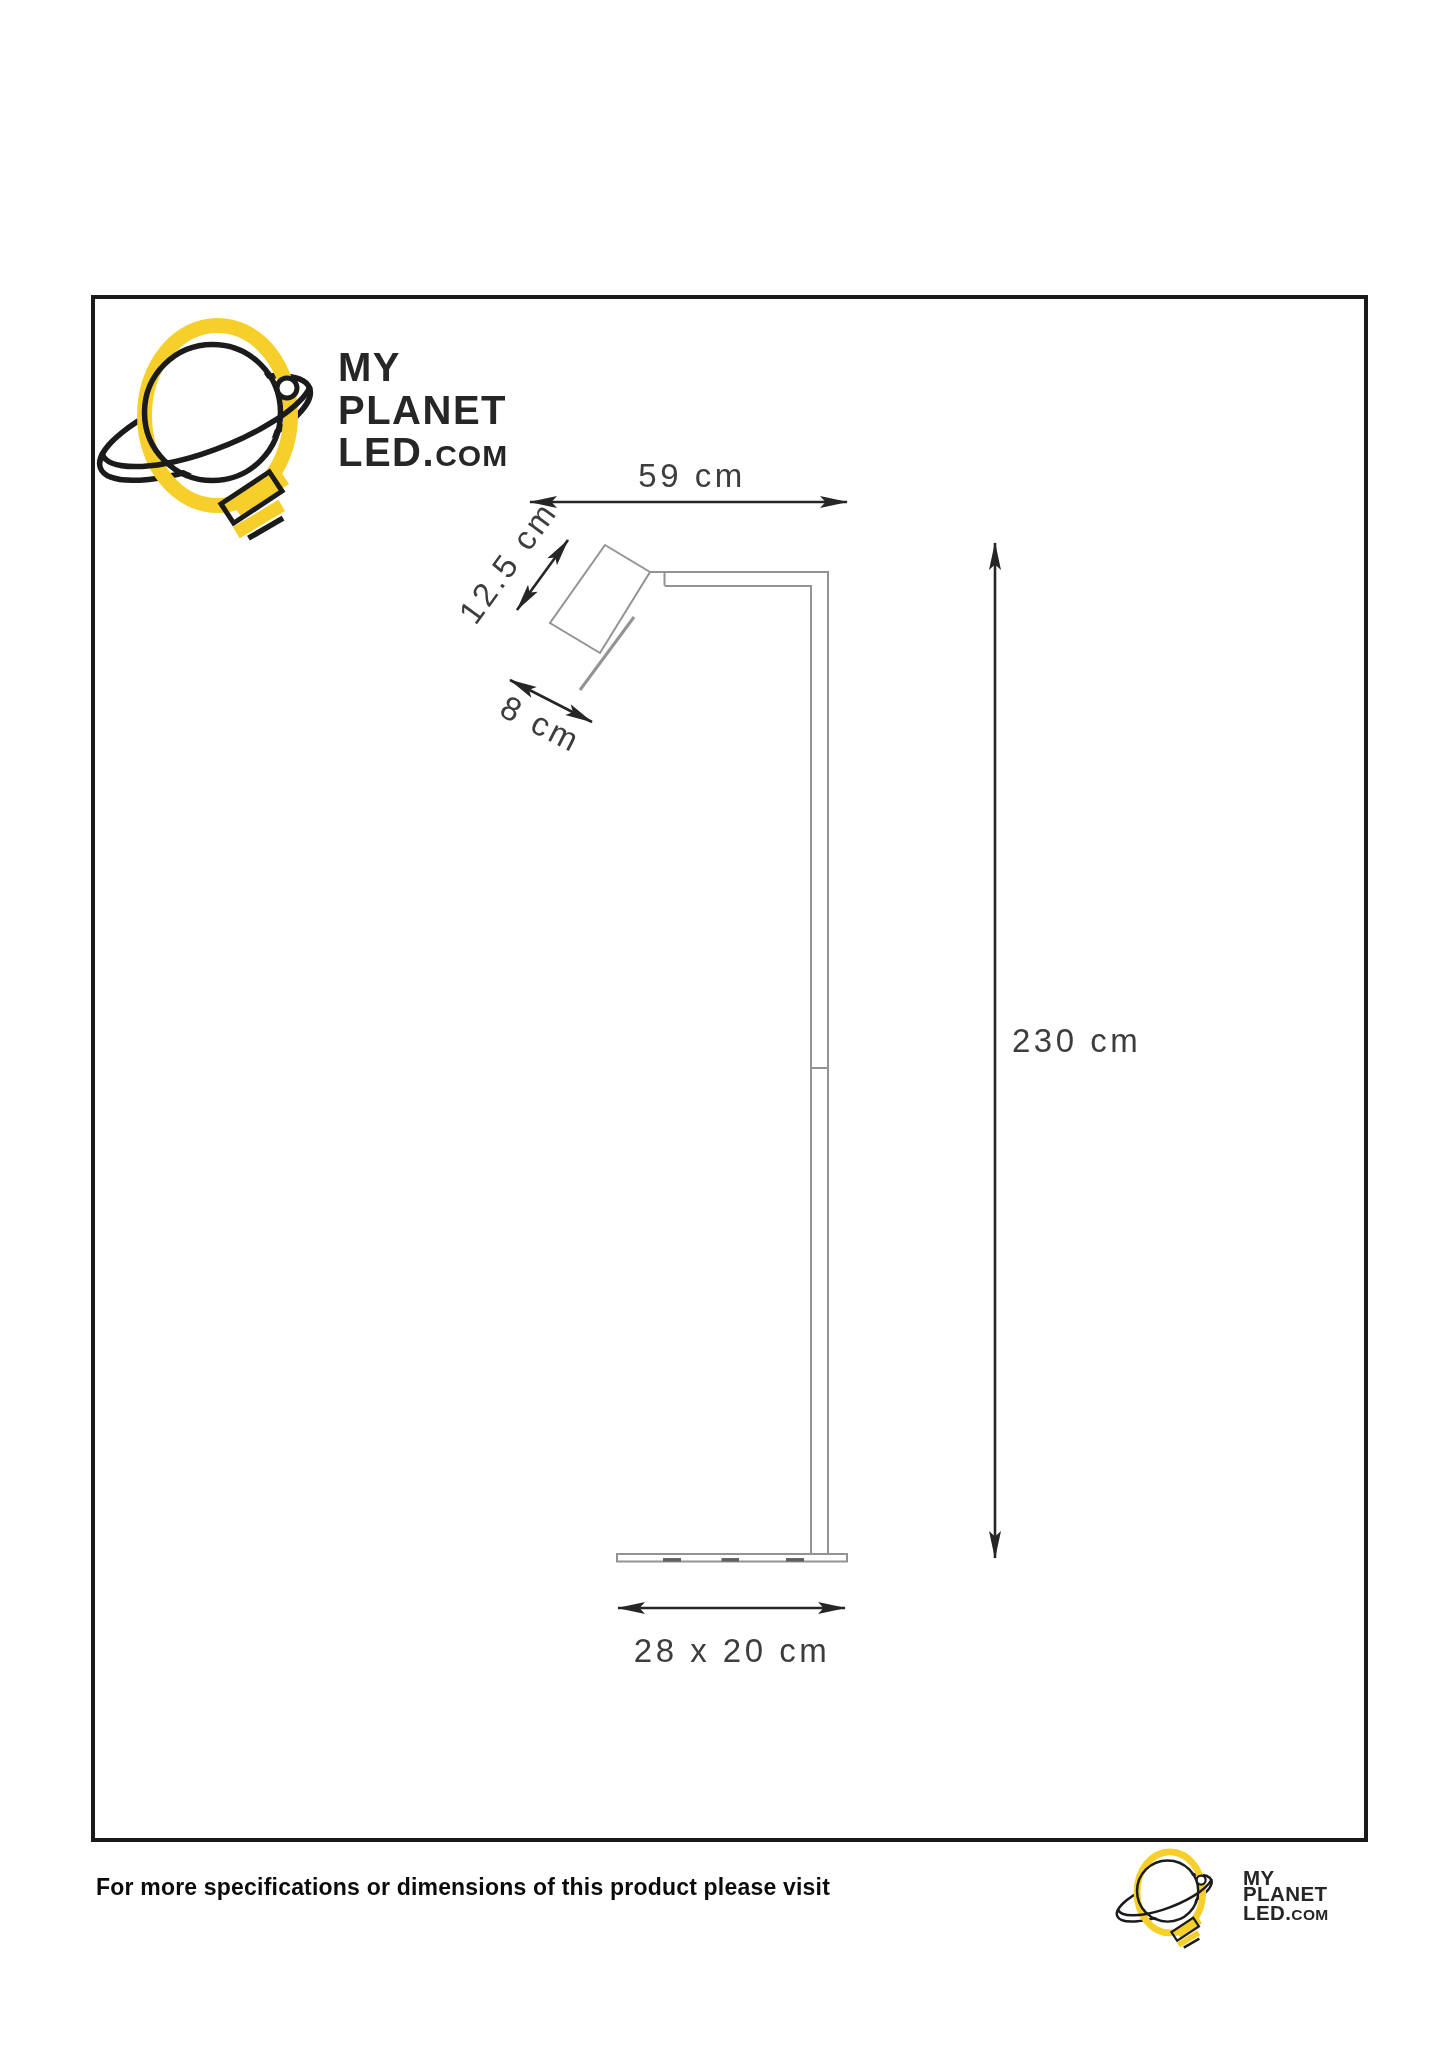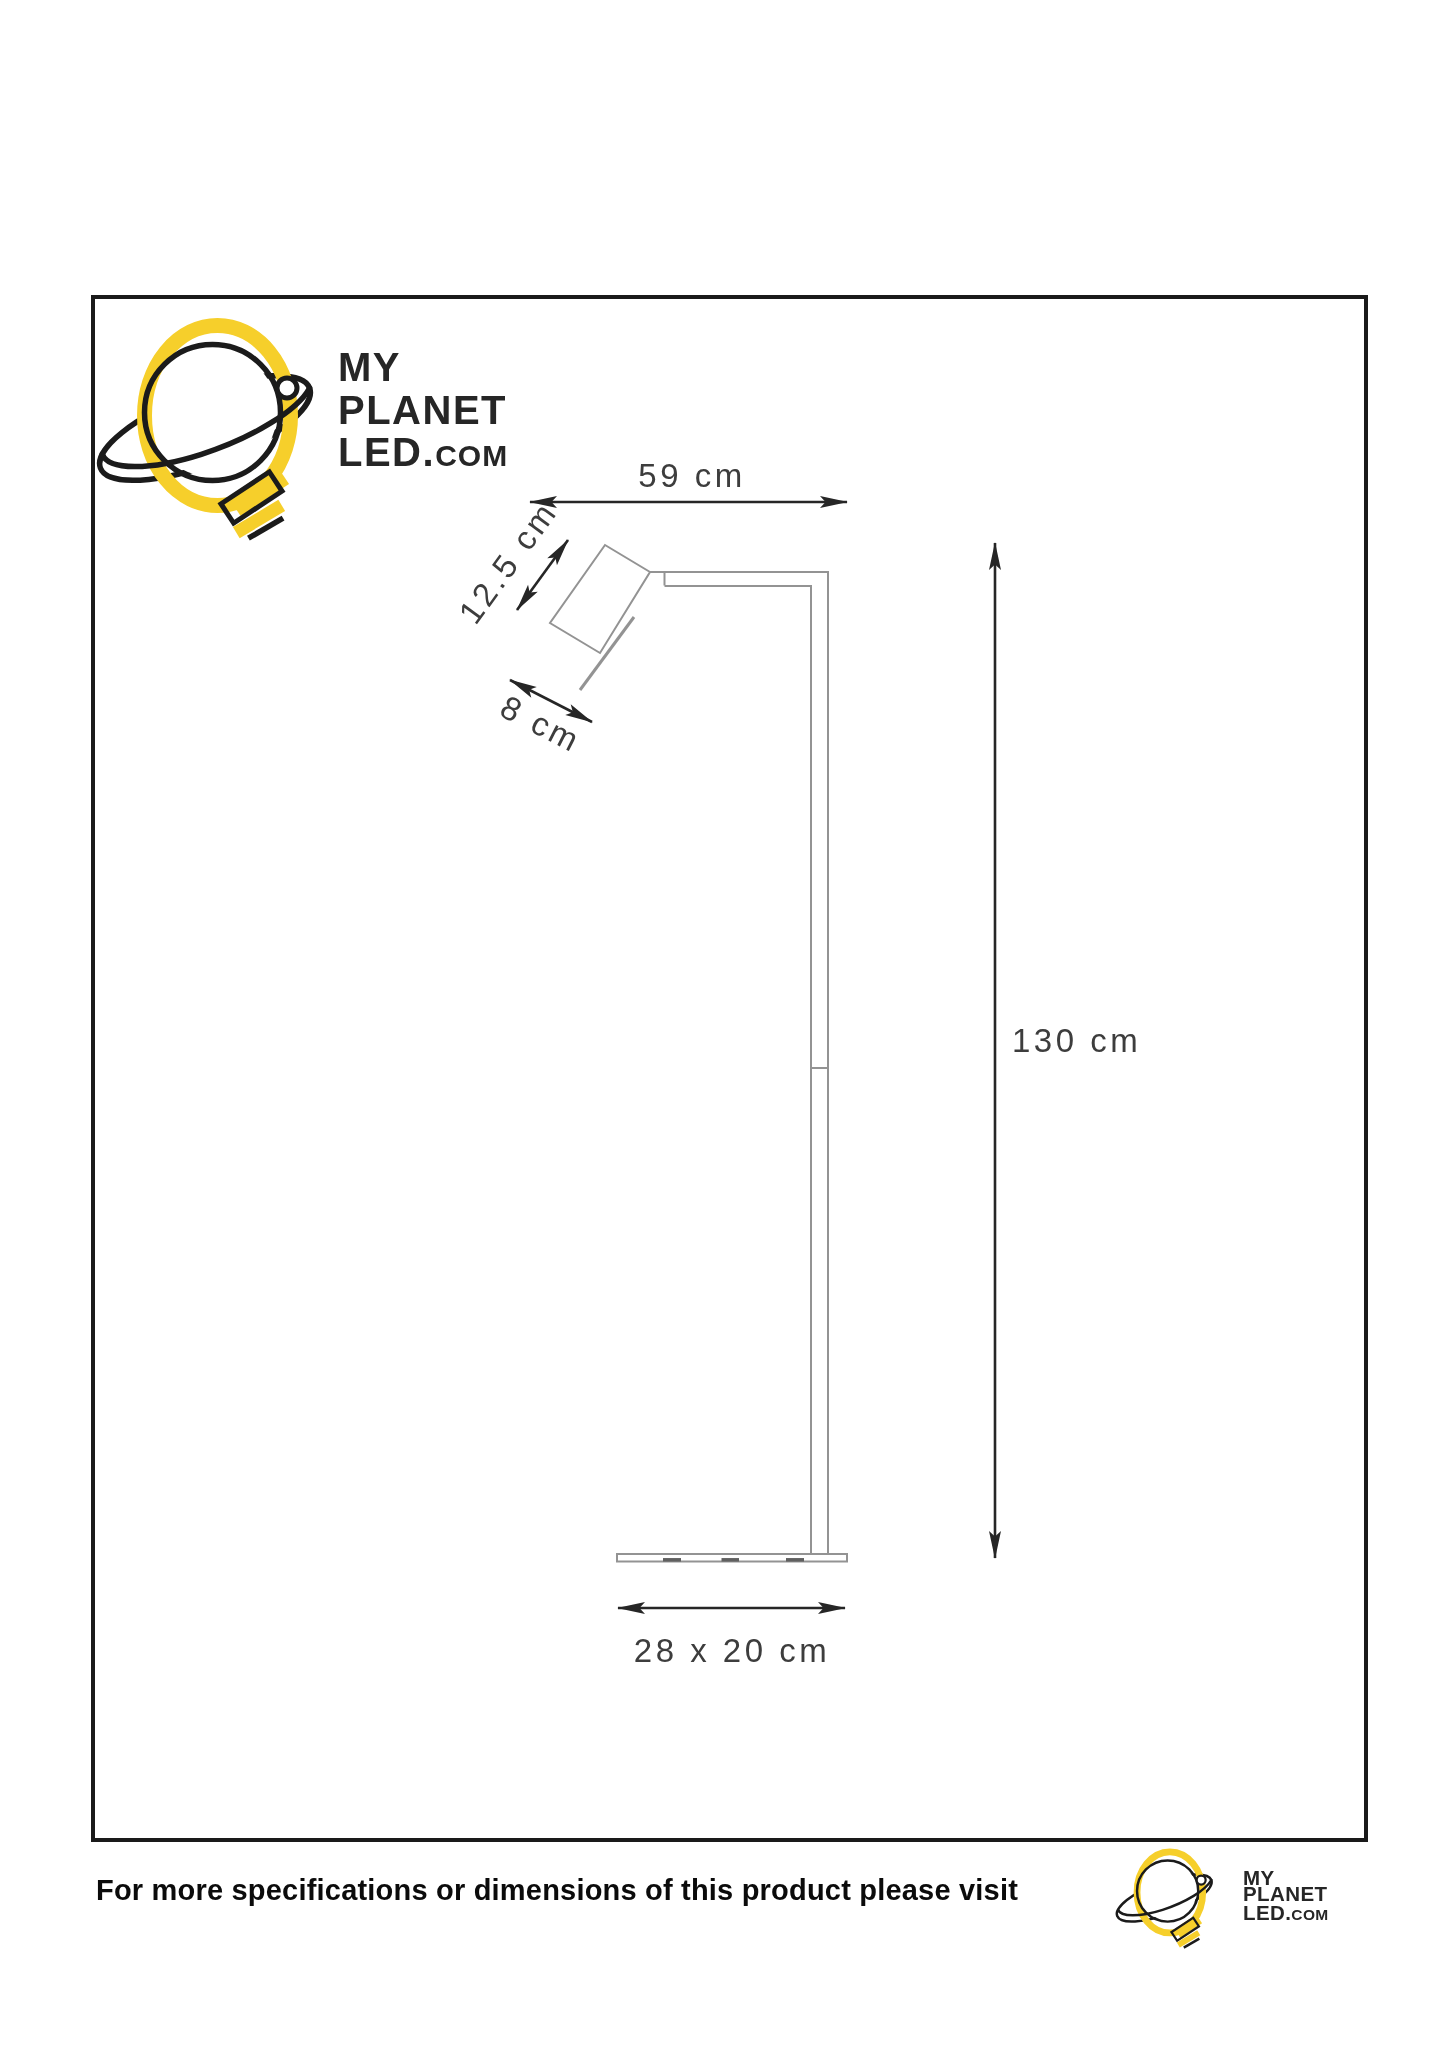--- a/index.html
+++ b/index.html
@@ -20,21 +20,21 @@
   .logo-com-sm{font-size:15.5px;}
 
   
   .dim{position:absolute;color:#3d3d3d;font-size:33px;letter-spacing:3.5px;
        white-space:nowrap;line-height:1;}
   .dim.center{transform:translate(-50%,-50%);}
   .dim.rot-up{transform:translate(-50%,-50%) rotate(-54deg);}
   .dim.rot-dn{transform:translate(-50%,-50%) rotate(27deg);}
   .dim.vmid{transform:translateY(-50%);}
 
-  .footer-note{position:absolute;left:96px;top:1876px;font-size:29px;font-weight:bold;
+  .footer-note{position:absolute;left:96px;top:1876px;font-size:23px;font-weight:bold;
                color:#0b0b0b;letter-spacing:0.2px;white-space:nowrap;line-height:1;}
 </style>
 </head>
 <body>
 
 <div id="stage">
 
   <div class="border-box"></div>
 
   <svg id="drawing" viewBox="0 0 1446 2048" xmlns="http://www.w3.org/2000/svg" xmlns:xlink="http://www.w3.org/1999/xlink">
@@ -85,21 +85,21 @@
     </g>
   </svg>
 
   <div class="logo-line" style="top:347px;">MY</div>
   <div class="logo-line" style="top:390px;">PLANET</div>
   <div class="logo-line" style="top:432px;"><span>LED.</span><span class="logo-com">COM</span></div>
 
   <div class="dim center" style="left:692px;top:475px;">59 cm</div>
   <div class="dim rot-up" style="left:508px;top:562px;">12.5 cm</div>
   <div class="dim rot-dn" style="left:541px;top:724px;">8 cm</div>
-  <div class="dim vmid" style="left:1012px;top:1040px;">130 cm</div>
+  <div class="dim vmid" style="left:1012px;top:1040px;">230 cm</div>
   <div class="dim center" style="left:732px;top:1650px;">28 x 20 cm</div>
 
   <div class="footer-note">For more specifications or dimensions of this product please visit</div>
 
   <div class="logo-line-sm" style="top:1868px;">MY</div>
   <div class="logo-line-sm" style="top:1884px;">PLANET</div>
   <div class="logo-line-sm" style="top:1903px;"><span>LED.</span><span class="logo-com-sm">COM</span></div>
 
 </div>
 

